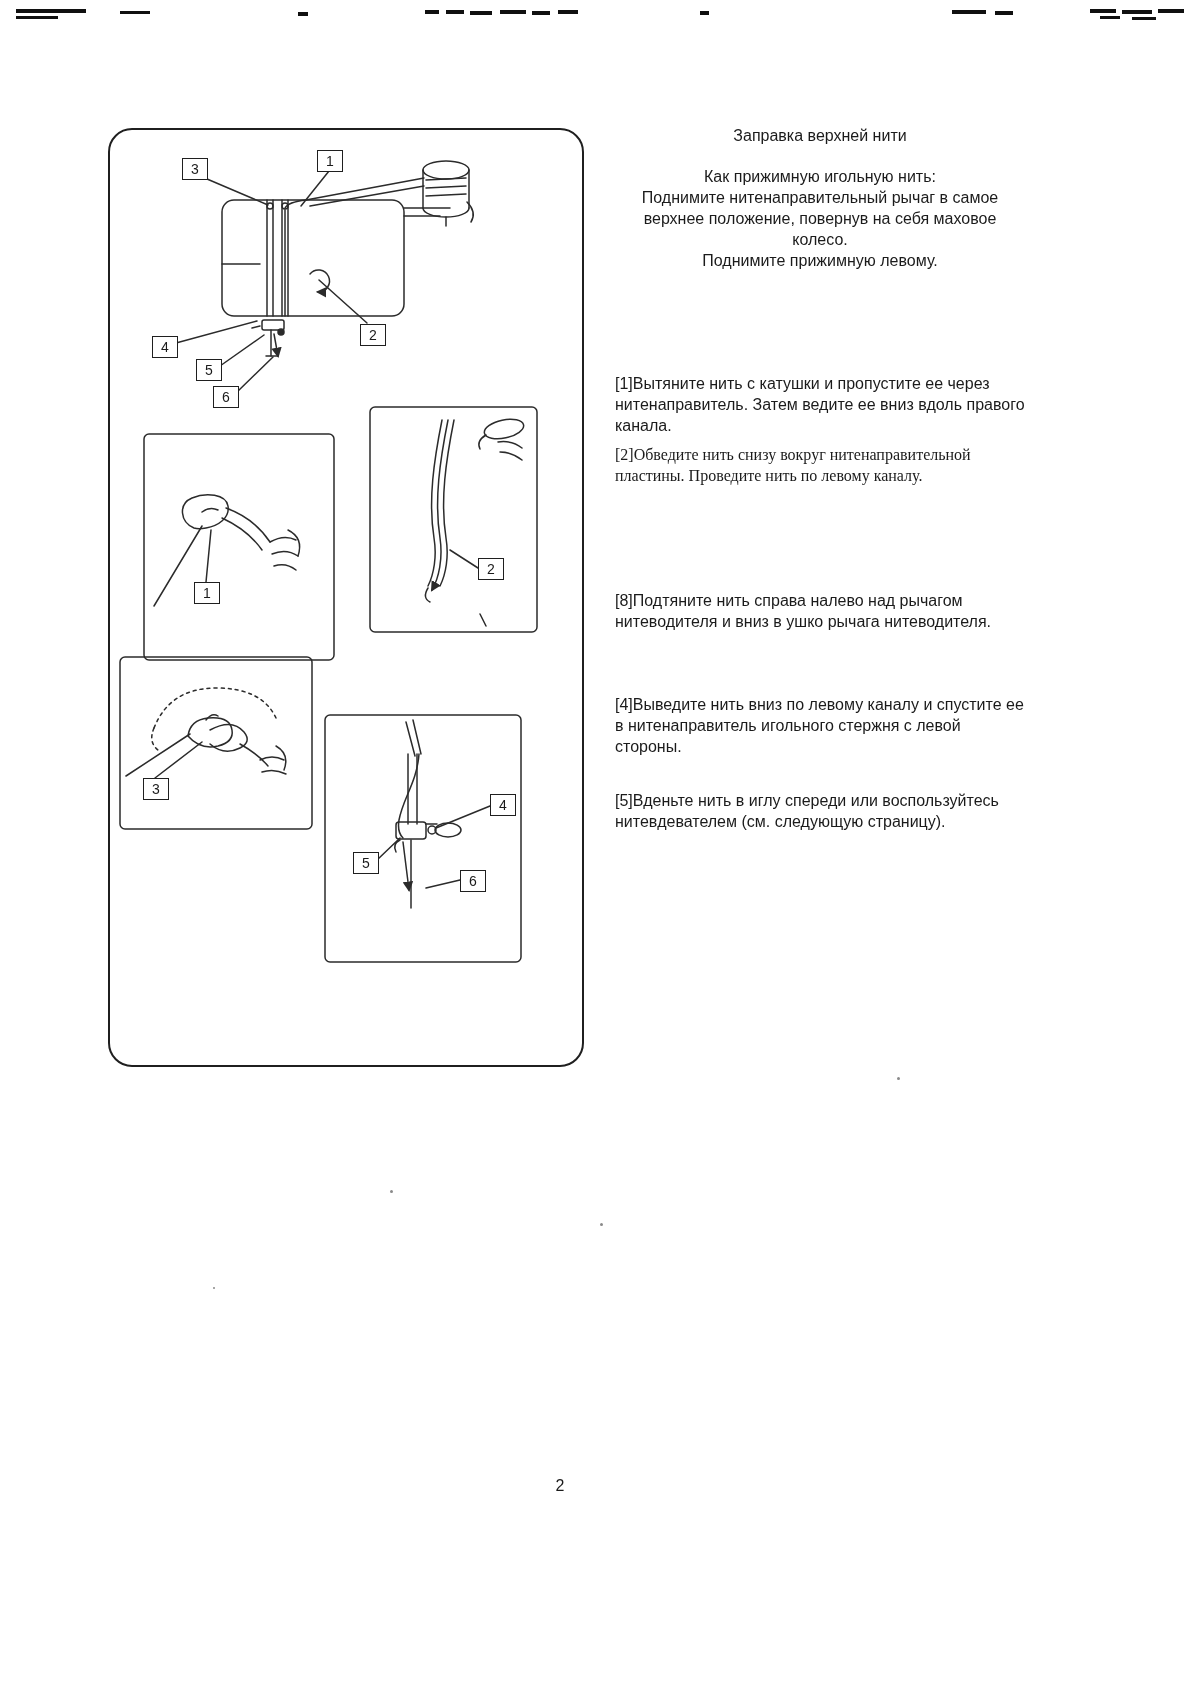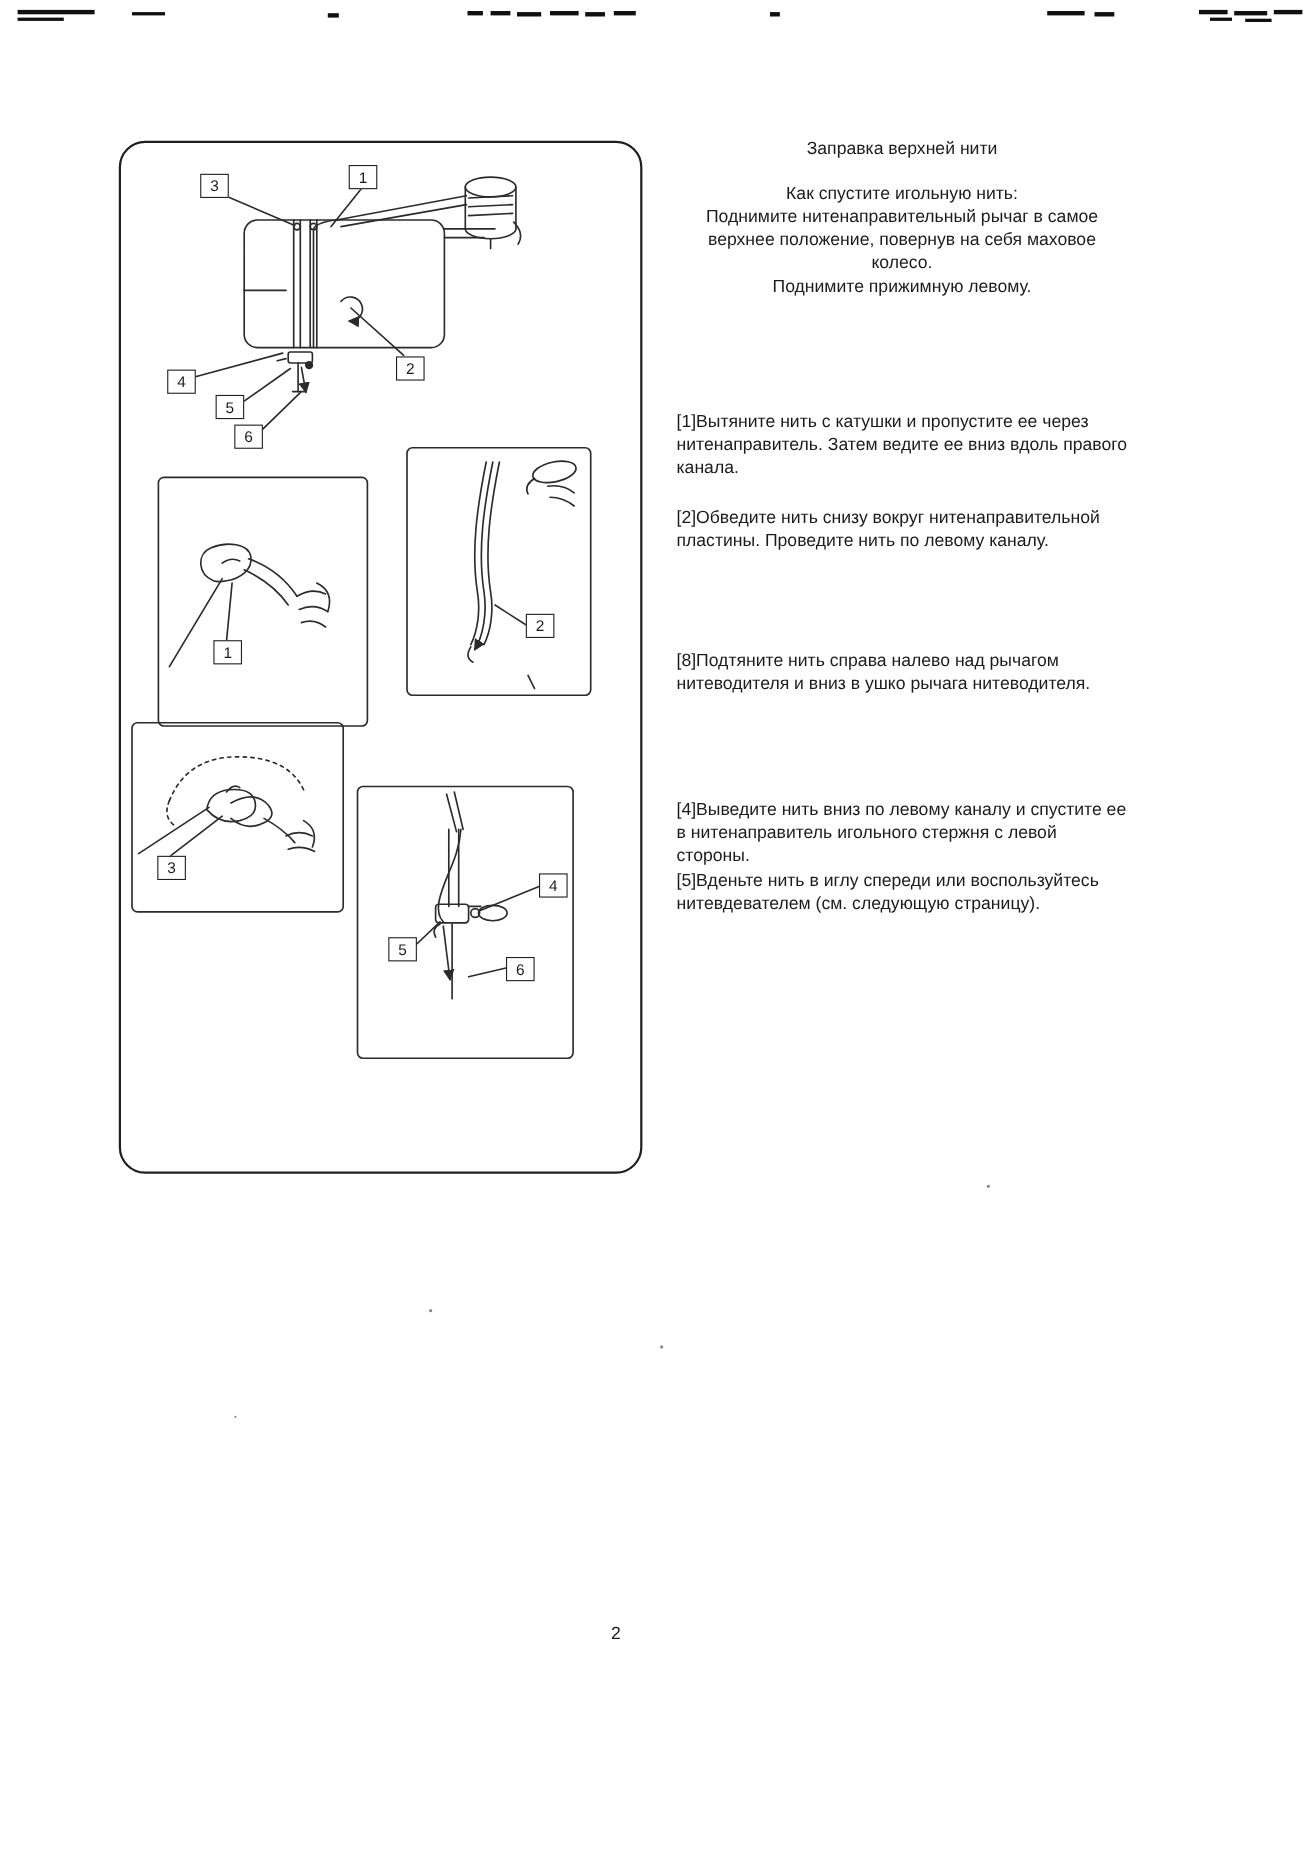--- a/index.html
+++ b/index.html
@@ -31,23 +31,23 @@
     font-size:14px;line-height:1;color:#1b1b1b;
   }
 
   
   .text-col{position:absolute;left:615px;width:410px;}
   .t-title{top:125px;font-size:16.5px;}
   .t-intro{top:166px;}
   .para{font-size:16px;line-height:21px;text-align:center;}
   .step{position:absolute;left:615px;width:410px;font-size:16px;line-height:21px;}
   .s1{top:373px;}
-  .s2{top:460px;}
+  .s2{top:444px;font-family:Liberation Serif, serif;}
   .s3{top:590px;}
-  .s4{top:694px;margin-top:32px;}
+  .s4{top:694px;}
   .s5{top:790px;}
 
   .page-number{
     position:absolute;left:536px;top:1477px;width:48px;
     text-align:center;font-size:16px;
   }
 </style>
 </head>
 <body>
 
@@ -204,21 +204,21 @@
     <div class="callout" style="left:368px;top:428px;">2</div>
     <div class="callout" style="left:33px;top:648px;">3</div>
     <div class="callout" style="left:380px;top:664px;">4</div>
     <div class="callout" style="left:243px;top:722px;">5</div>
     <div class="callout" style="left:350px;top:740px;">6</div>
   </div>
 
   <div class="text-col t-title para">Заправка верхней нити</div>
 
   <div class="text-col t-intro">
-    <div class="para">Как спустите игольную нить:</div>
+    <div class="para">Как прижимную игольную нить:</div>
     <div class="para">Поднимите нитенаправительный рычаг в самое верхнее положение, повернув на себя маховое колесо.</div>
     <div class="para">Поднимите прижимную левому.</div>
   </div>
 
   <div class="step s1">[1]Вытяните нить с катушки и пропустите ее через нитенаправитель. Затем ведите ее вниз вдоль правого канала.</div>
   <div class="step s2">[2]Обведите нить снизу вокруг нитенаправительной пластины. Проведите нить по левому каналу.</div>
   <div class="step s3">[8]Подтяните нить справа налево над рычагом нитеводителя и вниз в ушко рычага нитеводителя.</div>
   <div class="step s4">[4]Выведите нить вниз по левому каналу и спустите ее в нитенаправитель игольного стержня с левой стороны.</div>
   <div class="step s5">[5]Вденьте нить в иглу спереди или воспользуйтесь нитевдевателем (см. следующую страницу).</div>
 

